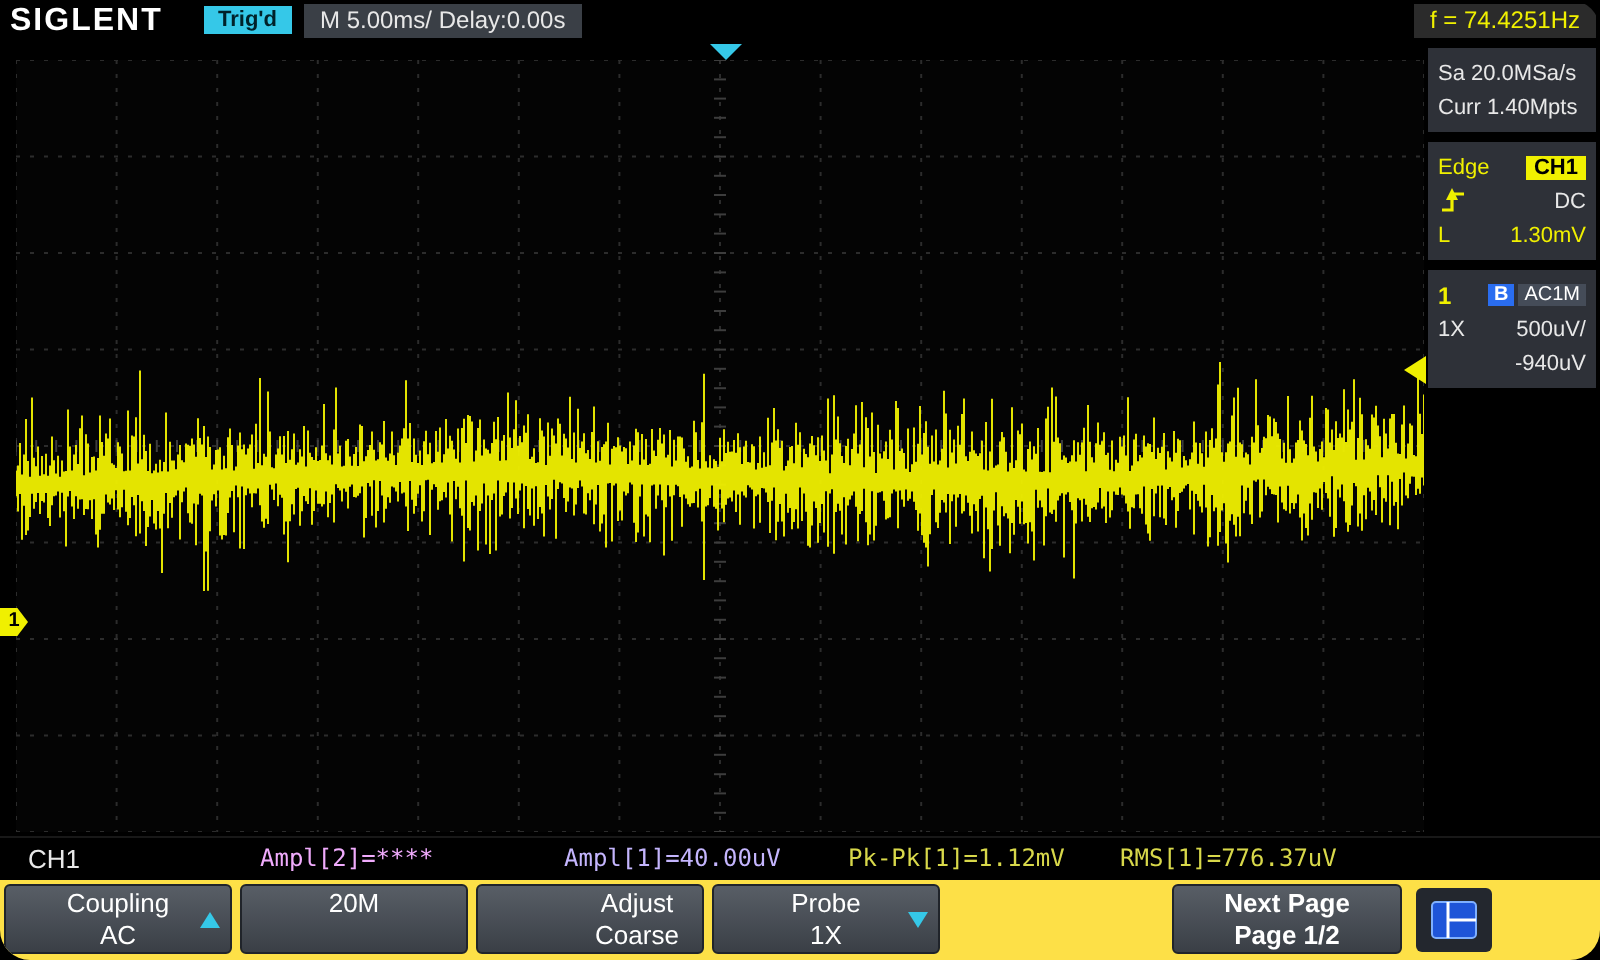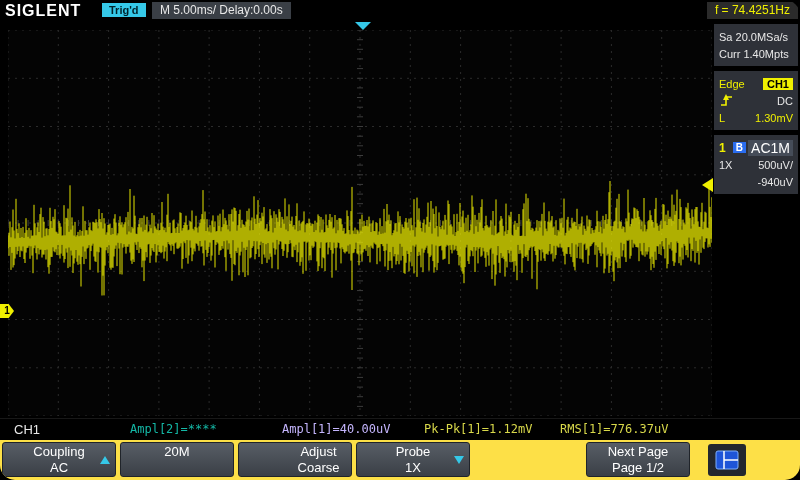--- a/index.html
+++ b/index.html
@@ -31,39 +31,39 @@
 
   
   .sidebar{position:absolute;left:714px;top:24px;width:84px;}
   .panel{background:#2e3138;margin-bottom:5px;padding:4px 5px;color:#e8e8e8;font-size:11px;}
   .row{display:flex;align-items:center;justify-content:space-between;height:17px;}
   .row.right{justify-content:flex-end;}
   .yel{color:#f0f000;}
   .bold{font-weight:bold;font-size:12px;}
   .badge-yel{background:#f0f000;color:#000;padding:0 4px;font-size:11px;font-weight:bold;}
   .badge-blue{background:#2a6df0;color:#fff;padding:0 3px;font-size:10px;font-weight:bold;margin-left:auto;margin-right:2px;}
-  .badge-dark{background:#454c58;color:#fff;padding:0 3px;font-size:14px;}
+  .badge-dark{background:#454c58;color:#fff;padding:0 3px;font-size:10px;}
   .slope-icon{display:block;}
 
   
   .meas-row{position:absolute;left:0;top:418px;width:800px;height:20px;background:#000;
             border-top:1px solid #181818;font-family:"DejaVu Sans Mono",monospace;font-size:12px;}
   .meas{position:absolute;top:3px;white-space:nowrap;}
   .m0{left:14px;color:#e8e8e8;font-family:"Liberation Sans",sans-serif;font-size:13px;}
   .m1{left:130px;}
   .m2{left:282px;}
   .m3{left:424px;}
   .m4{left:560px;}
 
   
   .menubar{position:absolute;left:0;top:440px;width:800px;height:40px;background:#fde047;}
   .mbtn{position:absolute;top:2px;height:35px;width:114px;box-sizing:border-box;
         background:linear-gradient(#585e66,#3a3f46);border:1px solid #20242a;border-radius:3px;
         color:#fff;text-align:center;font-size:13px;line-height:16px;padding-top:1px;cursor:pointer;}
-  .b0{left:2px;} .b1{left:120px;} .b2{left:238px;padding-left:47px;} .b3{left:356px;} .b4{left:586px;width:104px;}
+  .b0{left:2px;} .b1{left:120px;} .b2{left:238px;padding-left:47px;} .b3{left:356px;} .b4{left:586px;width:115px;font-weight:bold;}
   .arr{position:absolute;right:5px;top:13px;width:0;height:0;}
   .arr.up{border-left:5px solid transparent;border-right:5px solid transparent;border-bottom:8px solid #35c8e8;}
   .arr.down{border-left:5px solid transparent;border-right:5px solid transparent;border-top:8px solid #35c8e8;}
   .icon-btn{position:absolute;left:708px;top:4px;width:38px;height:32px;background:#23272e;
             border-radius:3px;display:flex;align-items:center;justify-content:center;cursor:pointer;}
 </style>
 </head>
 <body>
 
 <div class="screen">
@@ -264,21 +264,21 @@
         <span>500uV/</span>
       </div>
       <div class="row right">
         <span>-940uV</span>
       </div>
     </div>
   </aside>
 
   <div class="meas-row">
     <span class="meas m0">CH1</span>
-    <span class="meas meas-item m1" style="color: #14b8a6;">Ampl[2]=****</span>
+    <span class="meas meas-item m1" style="color: #f0abfc;">Ampl[2]=****</span>
     <span class="meas meas-item m2" style="color: #c4b5fd;">Ampl[1]=40.00uV</span>
     <span class="meas meas-item m3" style="color: rgb(216, 216, 74);">Pk-Pk[1]=1.12mV</span>
     <span class="meas meas-item m4" style="color: rgb(216, 216, 74);">RMS[1]=776.37uV</span>
   </div>
 
   <div class="menubar">
     <div class="mbtn b0">
       <div>Coupling</div>
       <div>AC</div>
       <span class="arr up"></span>

